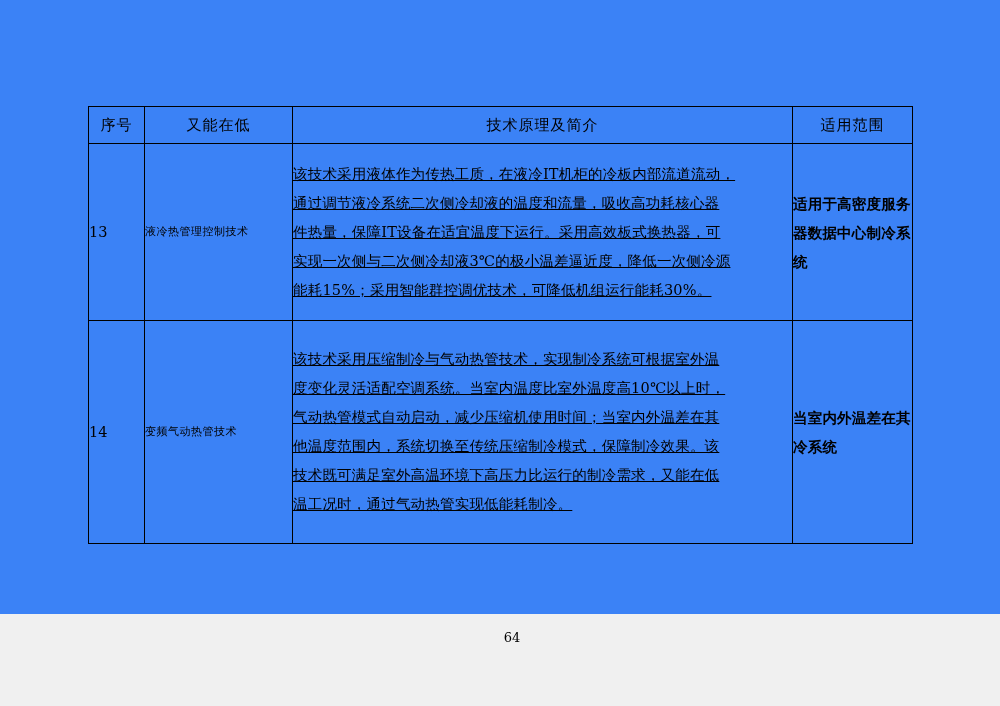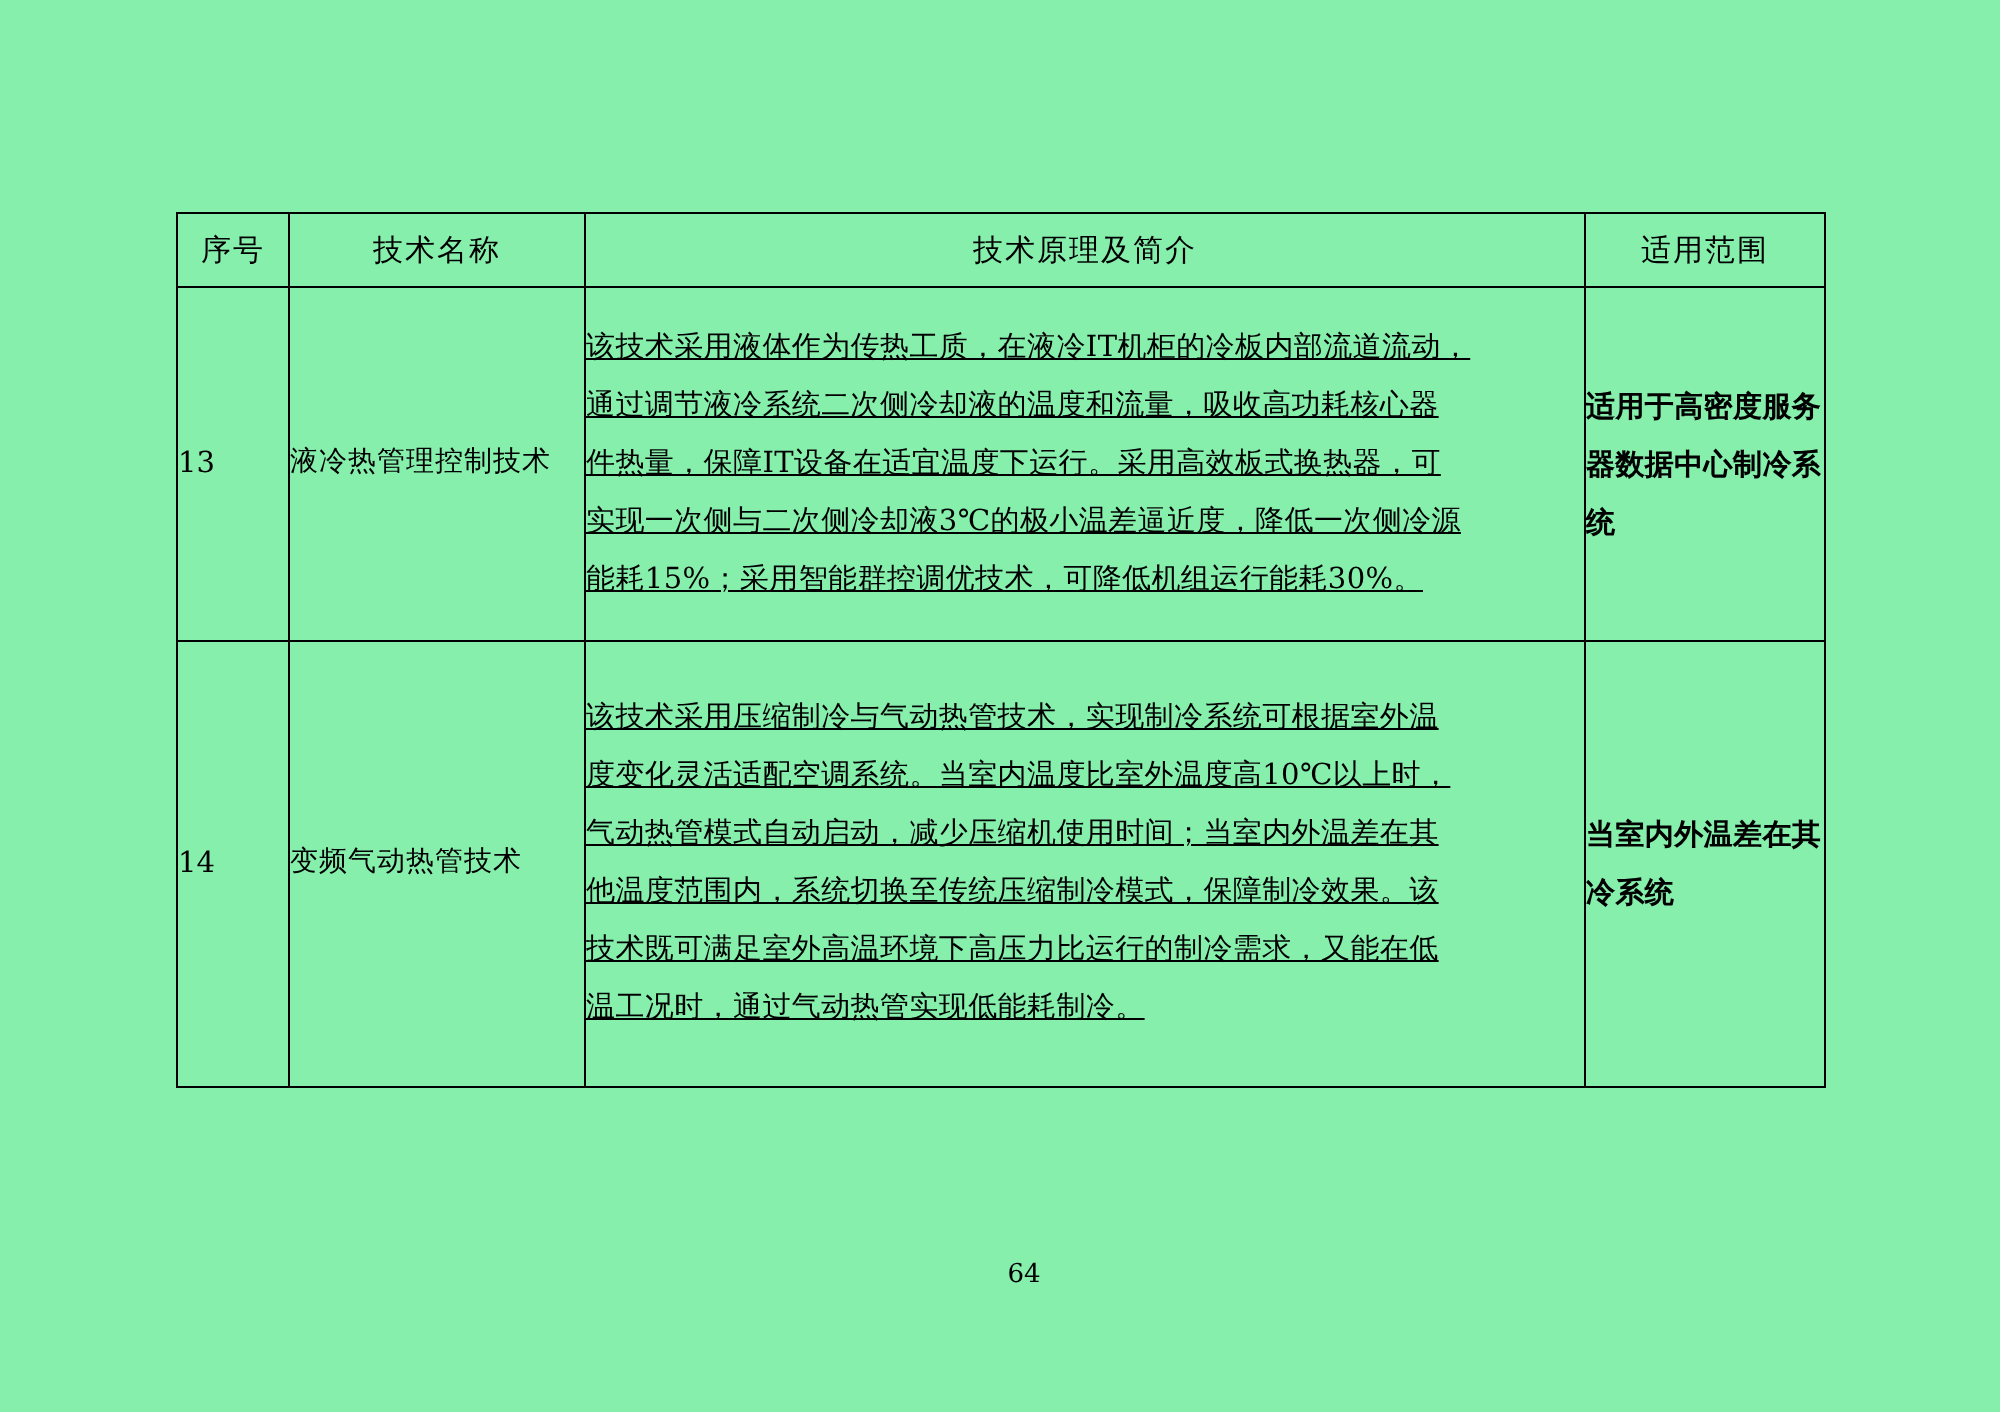--- a/index.html
+++ b/index.html
@@ -9,22 +9,22 @@
   }
   body {
     width: 1000px;
     height: 706px;
     overflow: hidden;
     font-family: "DejaVu Serif", "Liberation Serif", serif;
   }
   .page {
     position: relative;
     width: 1000px;
-    height: 706px;
-    background: #86efac;
+    height: 614px;
+    background: #3b82f6;
     box-sizing: border-box;
   }
   .page-inner {
     position: absolute;
     left: 88px;
     top: 106px;
     width: 824px;
   }
   table.doc-table {
     border-collapse: collapse;
@@ -47,21 +47,21 @@
     font-weight: normal;
     text-align: center;
     font-family: "DejaVu Serif", "Liberation Serif", serif;
     letter-spacing: 1px;
   }
   td.cell-no {
     text-align: left;
     font-size: 14.5px;
   }
   td.cell-name {
-    font-size: 14px;
+    font-size: 11px;
     padding: 0 6px 0 8px;
     line-height: 1.85;
     letter-spacing: 0.5px;
   }
   td.cell-desc {
     font-size: 14.5px;
     padding: 10px 6px 10px 8px;
     line-height: 2.0;
     text-align: justify;
     letter-spacing: 0.2px;
@@ -106,21 +106,21 @@
     <table class="doc-table">
       <colgroup>
         <col class="col-no">
         <col class="col-name">
         <col class="col-desc">
         <col class="col-scope">
       </colgroup>
       <thead>
         <tr>
           <th>序号</th>
-          <th>技术名称</th>
+          <th>又能在低</th>
           <th>技术原理及简介</th>
           <th>适用范围</th>
         </tr>
       </thead>
       <tbody>
         <tr class="row13">
           <td class="cell-no">13</td>
           <td class="cell-name">液冷热管理控制技术</td>
           <td class="cell-desc">
             <span class="desc-line">该技术采用液体作为传热工质，在液冷IT机柜的冷板内部流道流动，</span>

